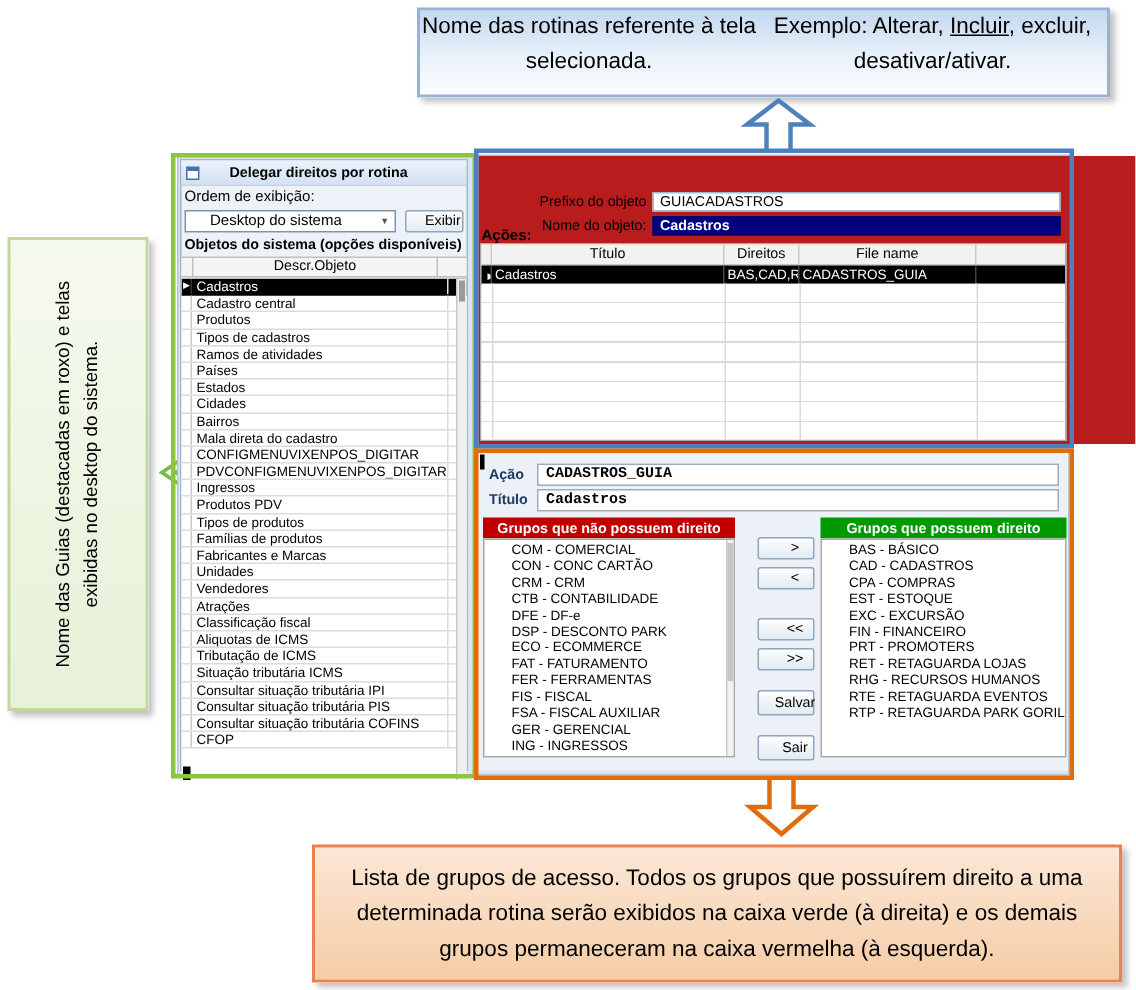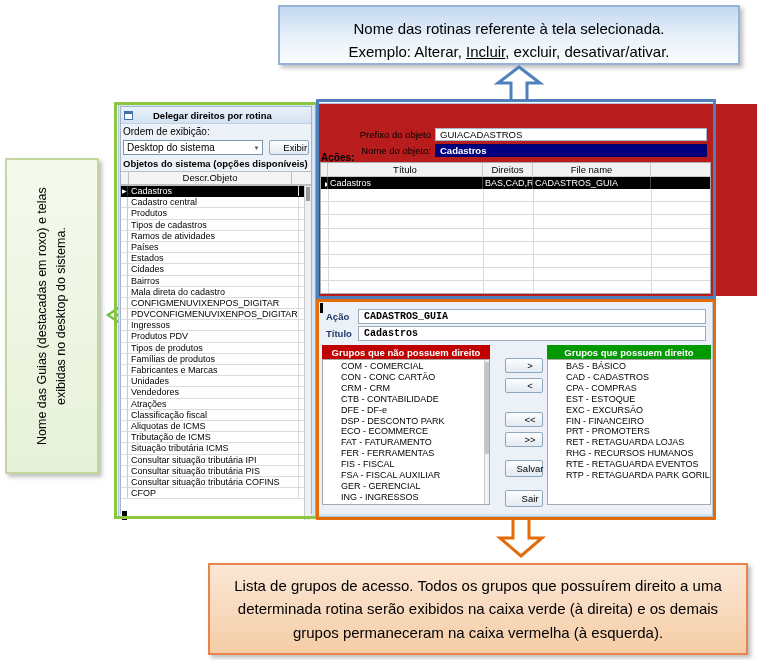--- a/index.html
+++ b/index.html
@@ -4,21 +4,21 @@
 <style>
   html,body{margin:0;padding:0;background:#fff;}
   .stage{position:relative;width:757px;height:660px;background:#fff;overflow:hidden;
          font-family:"Liberation Sans",sans-serif;color:#000;}
   .abs{position:absolute;}
 
   
   .ann{position:absolute;box-shadow:3px 3px 4px rgba(140,140,140,.55);}
   .ann-top{left:278px;top:5px;width:458px;height:56px;border:2px solid #95B3D7;
            background:linear-gradient(180deg,#C3D8EF 0%,#E9F1FA 55%,#FAFCFE 100%);
-           display:flex;flex-direction:column;justify-content:flex-end;text-align:center;
+           display:flex;justify-content:space-between;text-align:center;
            font-size:15px;line-height:1.5;}
   .ann-top .u{text-decoration:underline;}
   .ann-left{left:5px;top:158px;width:90px;height:312px;border:2px solid #C3D69B;
             background:linear-gradient(180deg,#F5FAEE 0%,#E7F1D8 100%);
             display:flex;align-items:center;justify-content:center;}
   .ann-left .vert{writing-mode:vertical-rl;transform:rotate(180deg);
                   font-size:12.5px;line-height:1.5;text-align:center;height:290px;}
   .ann-bottom{left:208px;top:563px;width:540px;height:92px;border:2px solid #E8834E;
               background:linear-gradient(180deg,#FBE7D6 0%,#F5CDA6 100%);
               display:flex;align-items:center;justify-content:center;text-align:center;
@@ -40,21 +40,21 @@
   .panel-left{left:120px;top:106px;width:192px;height:408px;background:#EDF2F9;
               border:1px solid #9FB6CC;box-sizing:border-box;font-size:10px;}
   .pl-title{height:16px;display:flex;align-items:center;gap:20px;padding-left:3px;
             background:linear-gradient(#EAF2FB,#D3E1F1);border-bottom:1px solid #C3D2E2;
             font-weight:bold;font-size:9.5px;}
   .pl-icon{width:9px;height:9px;border:1px solid #4472A8;background:#fff;box-sizing:border-box;position:relative;}
   .pl-icon::after{content:"";position:absolute;left:0;top:0;width:7px;height:2px;background:#4472A8;}
   .pl-order{padding:2px 0 0 2px;font-size:10px;height:12px;}
   .pl-combo-row{display:flex;align-items:center;gap:6px;padding:2px 2px 1px 2px;}
   .combo{width:143px;height:15px;background:#fff;border:1px solid #7A94AE;box-sizing:border-box;
-         display:flex;align-items:center;justify-content:space-between;padding-left:3px;font-size:10px;}
+         display:flex;align-items:center;justify-content:space-between;padding-left:16px;font-size:10px;}
   .combo .arrow-glyph{font-size:6px;color:#555;padding-right:3px;}
   .btn{border:1px solid #8EA6BE;border-radius:2px;background:linear-gradient(#FDFDFD,#E2EAF2);
        font-size:9.5px;display:flex;align-items:center;justify-content:center;box-sizing:border-box;padding-left:12px;}
   .btn-exibir{width:40px;height:15px;}
   .pl-objlabel{font-weight:bold;font-size:9.5px;padding:2px 0 1px 2px;height:12px;}
   .pl-header{height:12px;background:#F4F4F4;border:1px solid #BFBFBF;border-left:none;border-right:none;
              display:flex;font-size:9.5px;}
   .pl-header .sel-cell{width:7px;border-right:1px solid #BFBFBF;}
   .pl-header .hdr-text{flex:1;text-align:center;}
   .pl-header .extra-cell{width:19px;border-left:1px solid #BFBFBF;}

